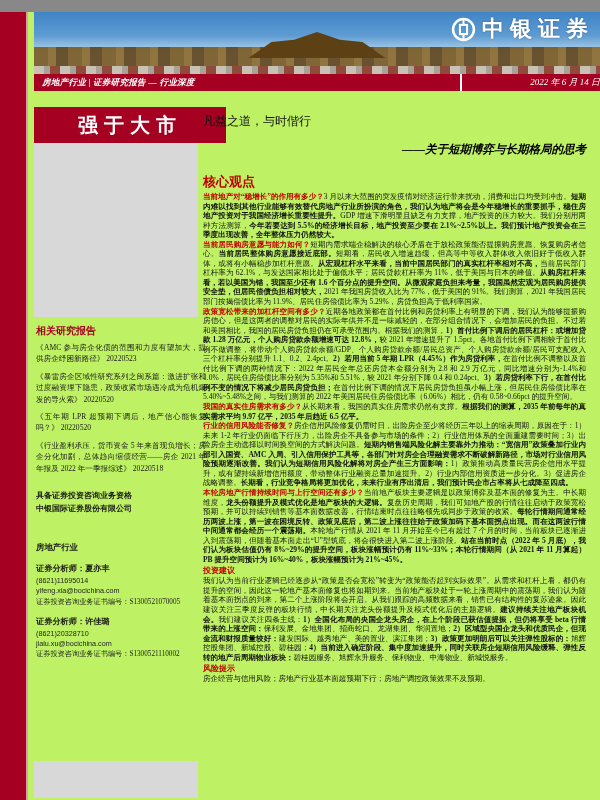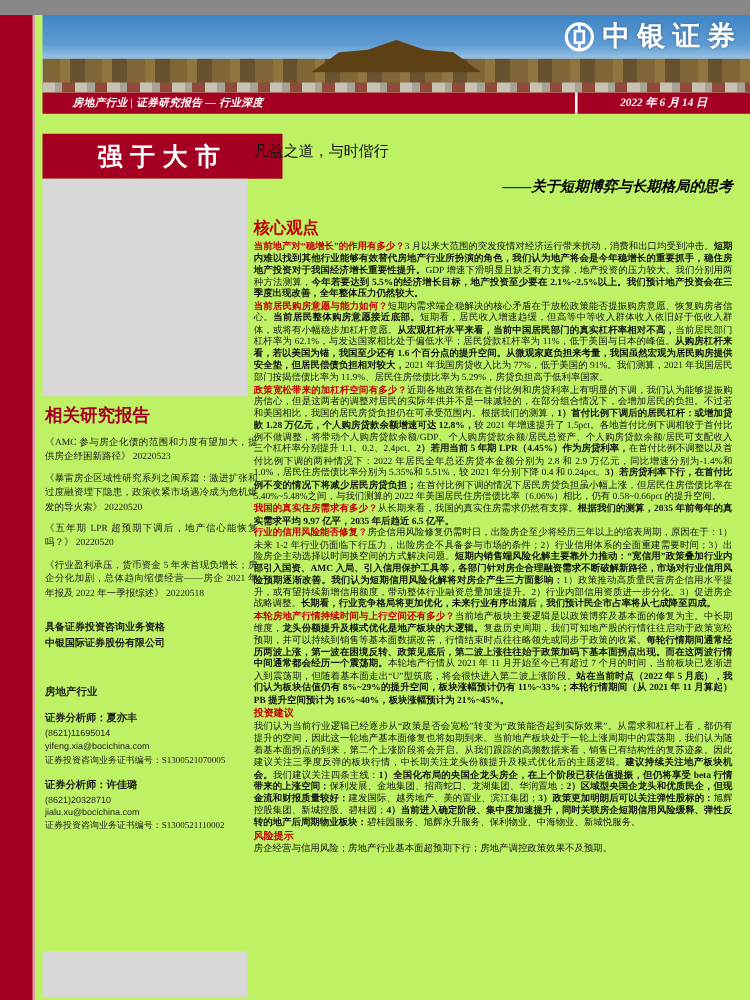--- a/index.html
+++ b/index.html
@@ -38,40 +38,40 @@
   .logo-text {
     color:#fff; font-size:22px; font-weight:bold; letter-spacing:6px;
     text-shadow:0 0 2px rgba(0,0,0,.35); white-space:nowrap;
   }
   
   .infobar {
     position:absolute; left:34px; top:62px; width:566px; height:17px;
     background:#A50021; color:#fff; display:flex; align-items:center;
   }
   .infobar .left {
-    flex:1; font-size:8.5px; font-style:italic; font-weight:bold; padding-left:24px; letter-spacing:.3px;
+    flex:1; font-size:8.5px; font-style:italic; font-weight:bold; padding-left:8px; letter-spacing:.3px;
   }
   .infobar .divider { width:2px; height:100%; background:#ffffff; }
   .infobar .date {
-    width:138px; text-align:center; font-size:9px; font-weight:bold; font-style:italic;
+    width:138px; text-align:right; font-size:9px; font-weight:normal; font-style:italic;
   }
   
   .rating {
     position:absolute; left:34px; top:95px; width:192px; height:36px;
     background:#A50021; color:#fff; display:flex; align-items:center; justify-content:center;
     font-size:20px; font-weight:bold; letter-spacing:6px;
   }
   .gray-top { position:absolute; left:34px; top:131px; width:164px; height:174px; background:#D8D8D8; }
   .gray-bottom { position:absolute; left:34px; top:749px; width:164px; height:37px; background:#D8D8D8; }
   
   .sidebar {
     position:absolute; left:36px; top:311px; width:170px;
     font-size:7.6px; line-height:1.5; color:#1a1a1a;
   }
-  .sidebar .rel-title { color:#A50021; font-weight:bold; font-size:14px; margin-bottom:4px; }
+  .sidebar .rel-title { color:#A50021; font-weight:bold; font-size:10px; margin-bottom:4px; }
   .report-item { margin-bottom:6px; text-align:justify; }
   .company { margin-top:16px; font-weight:bold; font-size:8px; line-height:1.6; }
   .industry { margin-top:26px; font-weight:bold; font-size:8.4px; }
   .analyst { margin-top:9px; }
   .analyst .role { font-weight:bold; font-size:8.2px; margin-bottom:1px; }
   .analyst .phone, .analyst .email {
     font-family:"Liberation Sans","DejaVu Sans",sans-serif; font-size:7.2px; line-height:1.4; color:#222;
   }
   .analyst .cert { font-size:7.2px; line-height:1.4; }
   

